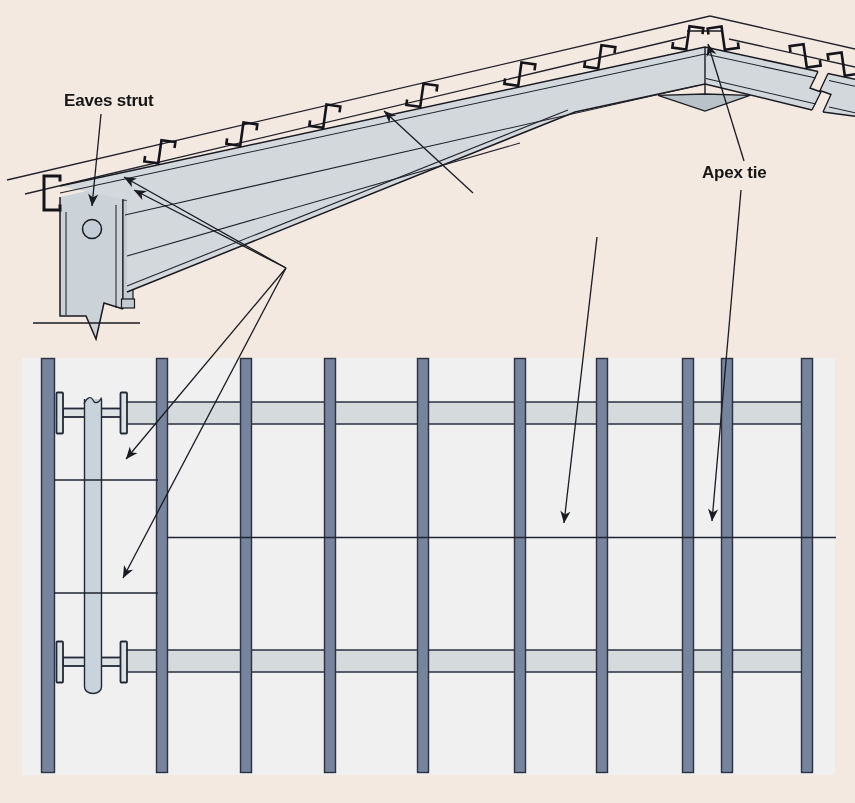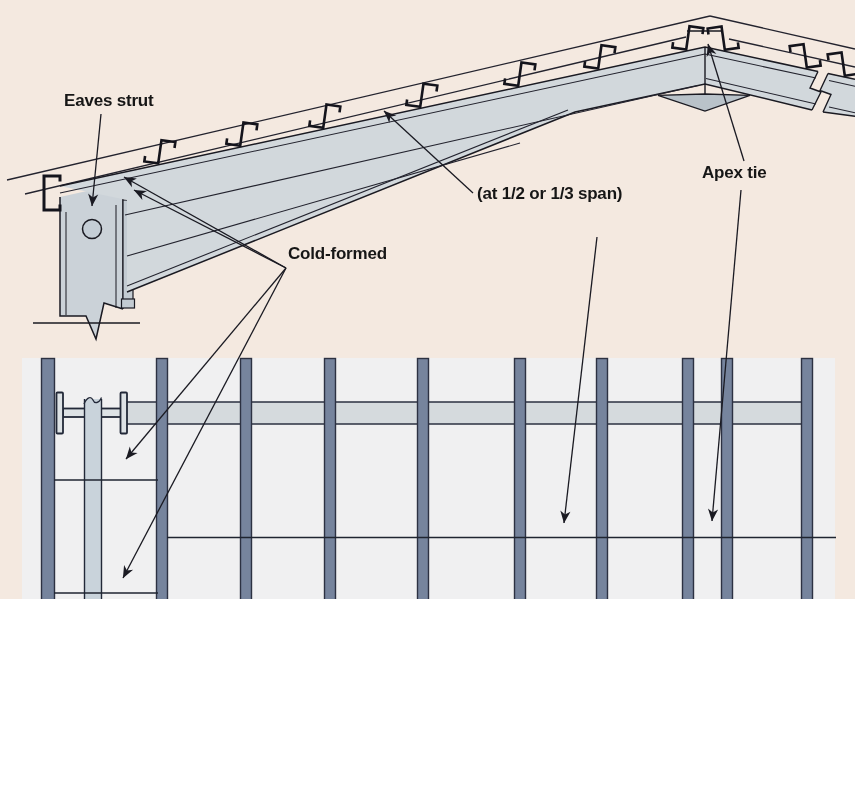--- a/index.html
+++ b/index.html
@@ -1,16 +1,16 @@
 <!DOCTYPE html>
 <html><head>
 <meta charset="utf-8">
 <style>
   html,body{margin:0;padding:0;}
-  #stage{position:relative;width:855px;height:599px;background:#f4e9e0;overflow:hidden;
+  #stage{position:relative;width:855px;height:803px;background:#f4e9e0;overflow:hidden;
          font-family:"Liberation Sans",sans-serif;}
   #diagram-svg{position:absolute;left:0;top:0;}
   .label{position:absolute;font-size:17px;font-weight:600;line-height:21px;
          color:#161616;white-space:nowrap;letter-spacing:-0.2px;}
 </style>
 </head>
 <body>
 
 <div id="stage">
 
@@ -140,22 +140,20 @@
     <line x1="286" y1="268" x2="124" y2="177" marker-end="url(#arr)"></line>
     <line x1="286" y1="268" x2="134" y2="190" marker-end="url(#arr)"></line>
     <line x1="286" y1="268" x2="126" y2="459" marker-end="url(#arr)"></line>
     <line x1="286" y1="268" x2="123" y2="578" marker-end="url(#arr)"></line>
   </g>
 </svg>
 
   <div class="label" style="left:64px;top:90px">Eaves strut</div>
 
   <div class="label" style="left:477px;top:183px">
-    <div>(at 1/2 or 1/3 span)</div>
   </div>
 
   <div class="label" style="left:702px;top:162px">Apex tie</div>
 
   <div class="label" style="left:288px;top:243px">
-    <div>Cold-formed</div>
   </div>
 
 </div>
 
 </body></html>

